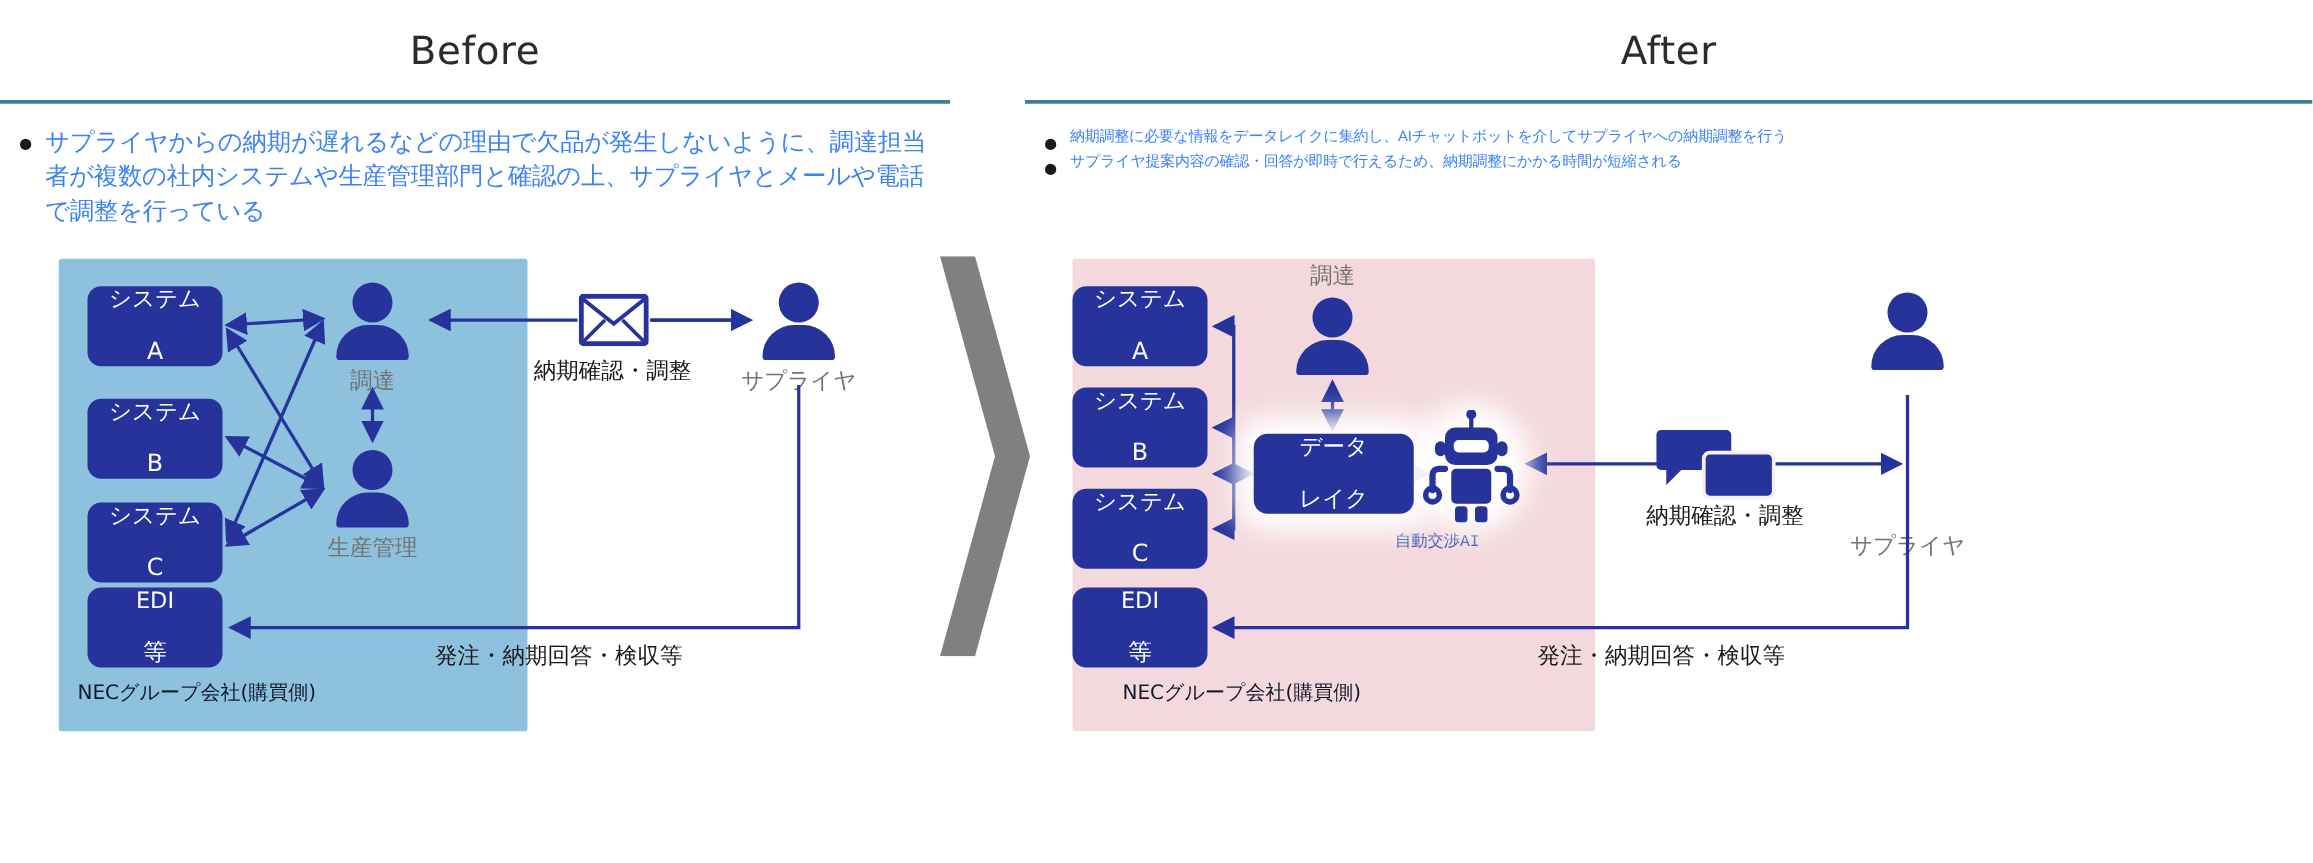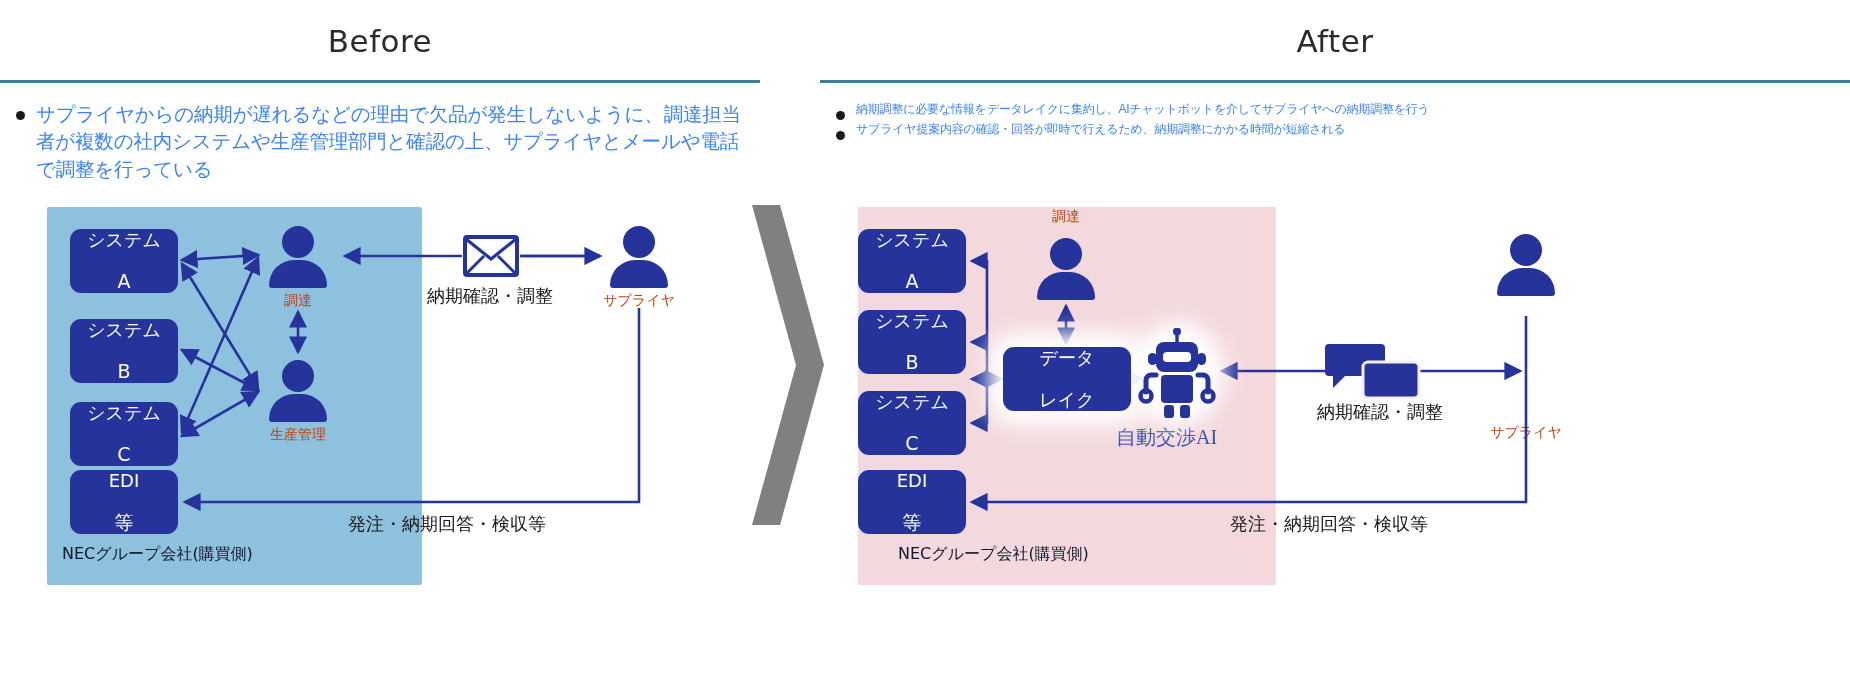--- a/index.html
+++ b/index.html
@@ -125,22 +125,22 @@
     position: absolute; left: 50%; transform: translateX(-50%);
     border-radius: 50%;
     background: #25339b;
   }
   .person .body {
     position: absolute; left: 50%; transform: translateX(-50%);
     background: #25339b;
   }
   .person-label {
     position: absolute;
-    font-size: 14px;
-    color: #c2410c;
+    font-size: 18px;
+    color: #737373;
     white-space: nowrap;
     text-align: center;
     font-family: "DejaVu Sans", sans-serif;
   }
 
   
   svg.overlay {
     position: absolute; left: 0; top: 0;
     width: 100%; height: 100%;
     overflow: visible;
@@ -181,24 +181,24 @@
     position: absolute;
     left: 310px; top: 122px;
     width: 94px; height: 104px;
     background: #ffffff;
     border-radius: 50%;
     filter: blur(11px);
     z-index: 2;
   }
   .robot-label {
     position: absolute;
-    font-size: 20px;
+    font-size: 13px;
     color: #2f4fad;
     white-space: nowrap;
-    font-family: Liberation Serif, serif;
+    font-family: Liberation Mono, monospace;
   }
 
   
   #chat-bubbles {
     position: absolute;
     left: 505px; top: 140px;
     width: 96px; height: 62px;
     z-index: 4;
   }
 </style>

